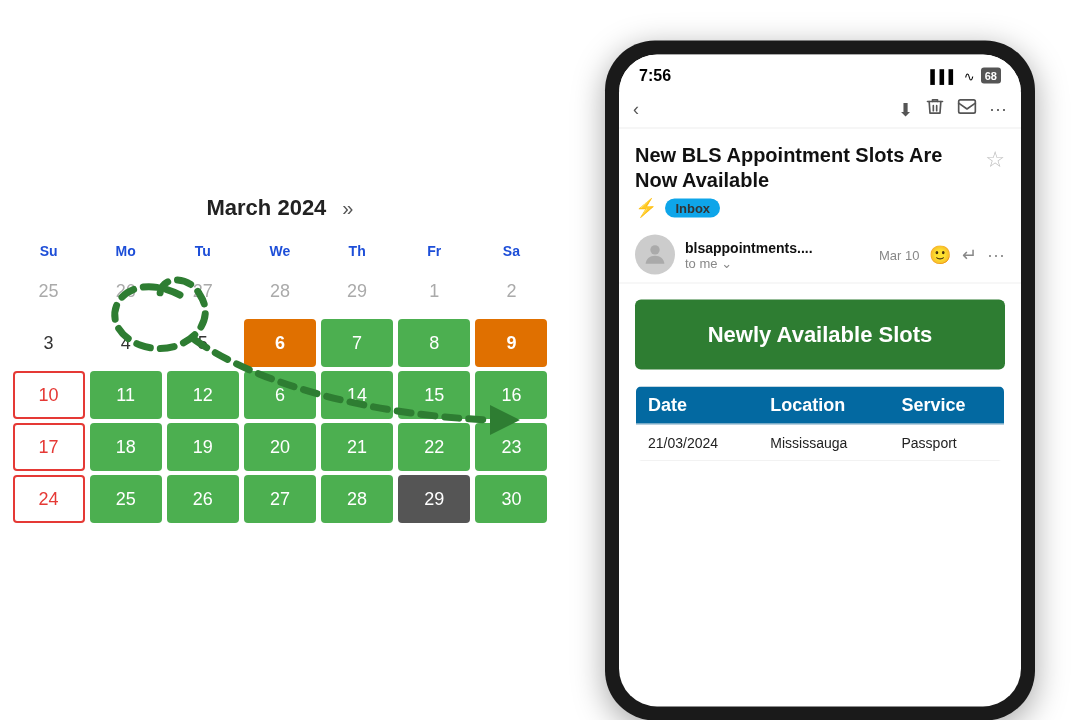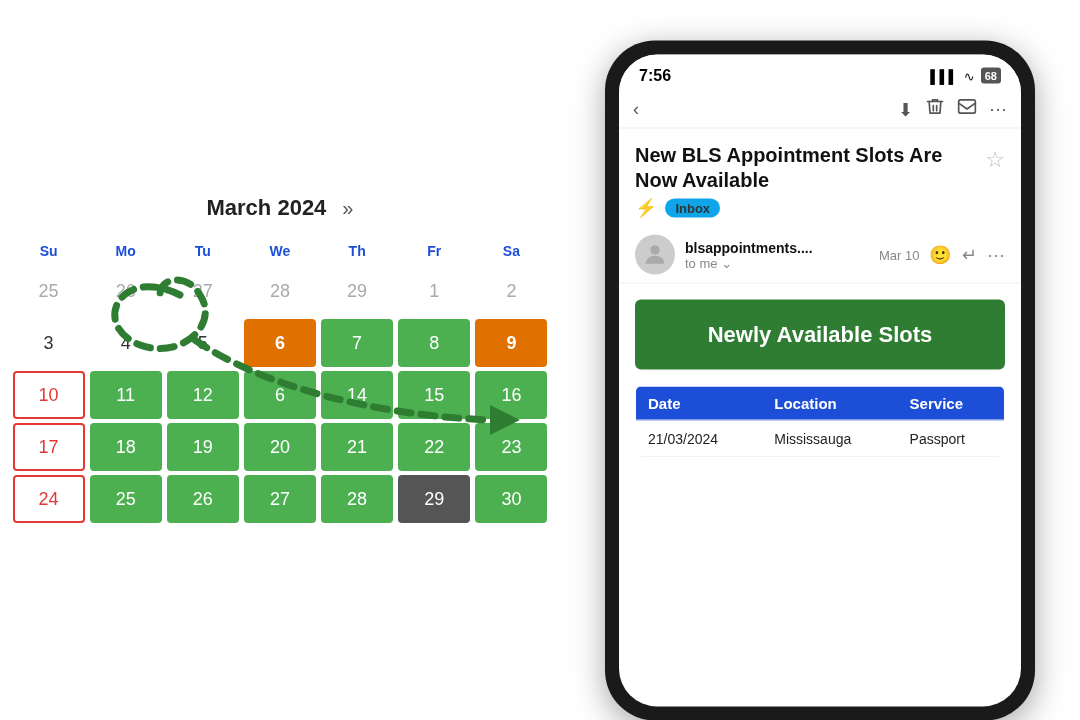--- a/index.html
+++ b/index.html
@@ -318,23 +318,23 @@
 
     .slots-table {
       width: 100%;
       border-collapse: collapse;
       border-radius: 6px;
       overflow: hidden;
       border: 1px solid #ccc;
     }
 
     .slots-table th {
-      background: #1d4ed8;
+      background: #0369a1;
       color: #fff;
-      font-size: 15px;
+      font-size: 18px;
       font-weight: 700;
       padding: 8px 12px;
       text-align: left;
     }
 
     .slots-table td {
       padding: 10px 12px;
       font-size: 14px;
       color: #222;
       border-top: 1px solid #eee;

